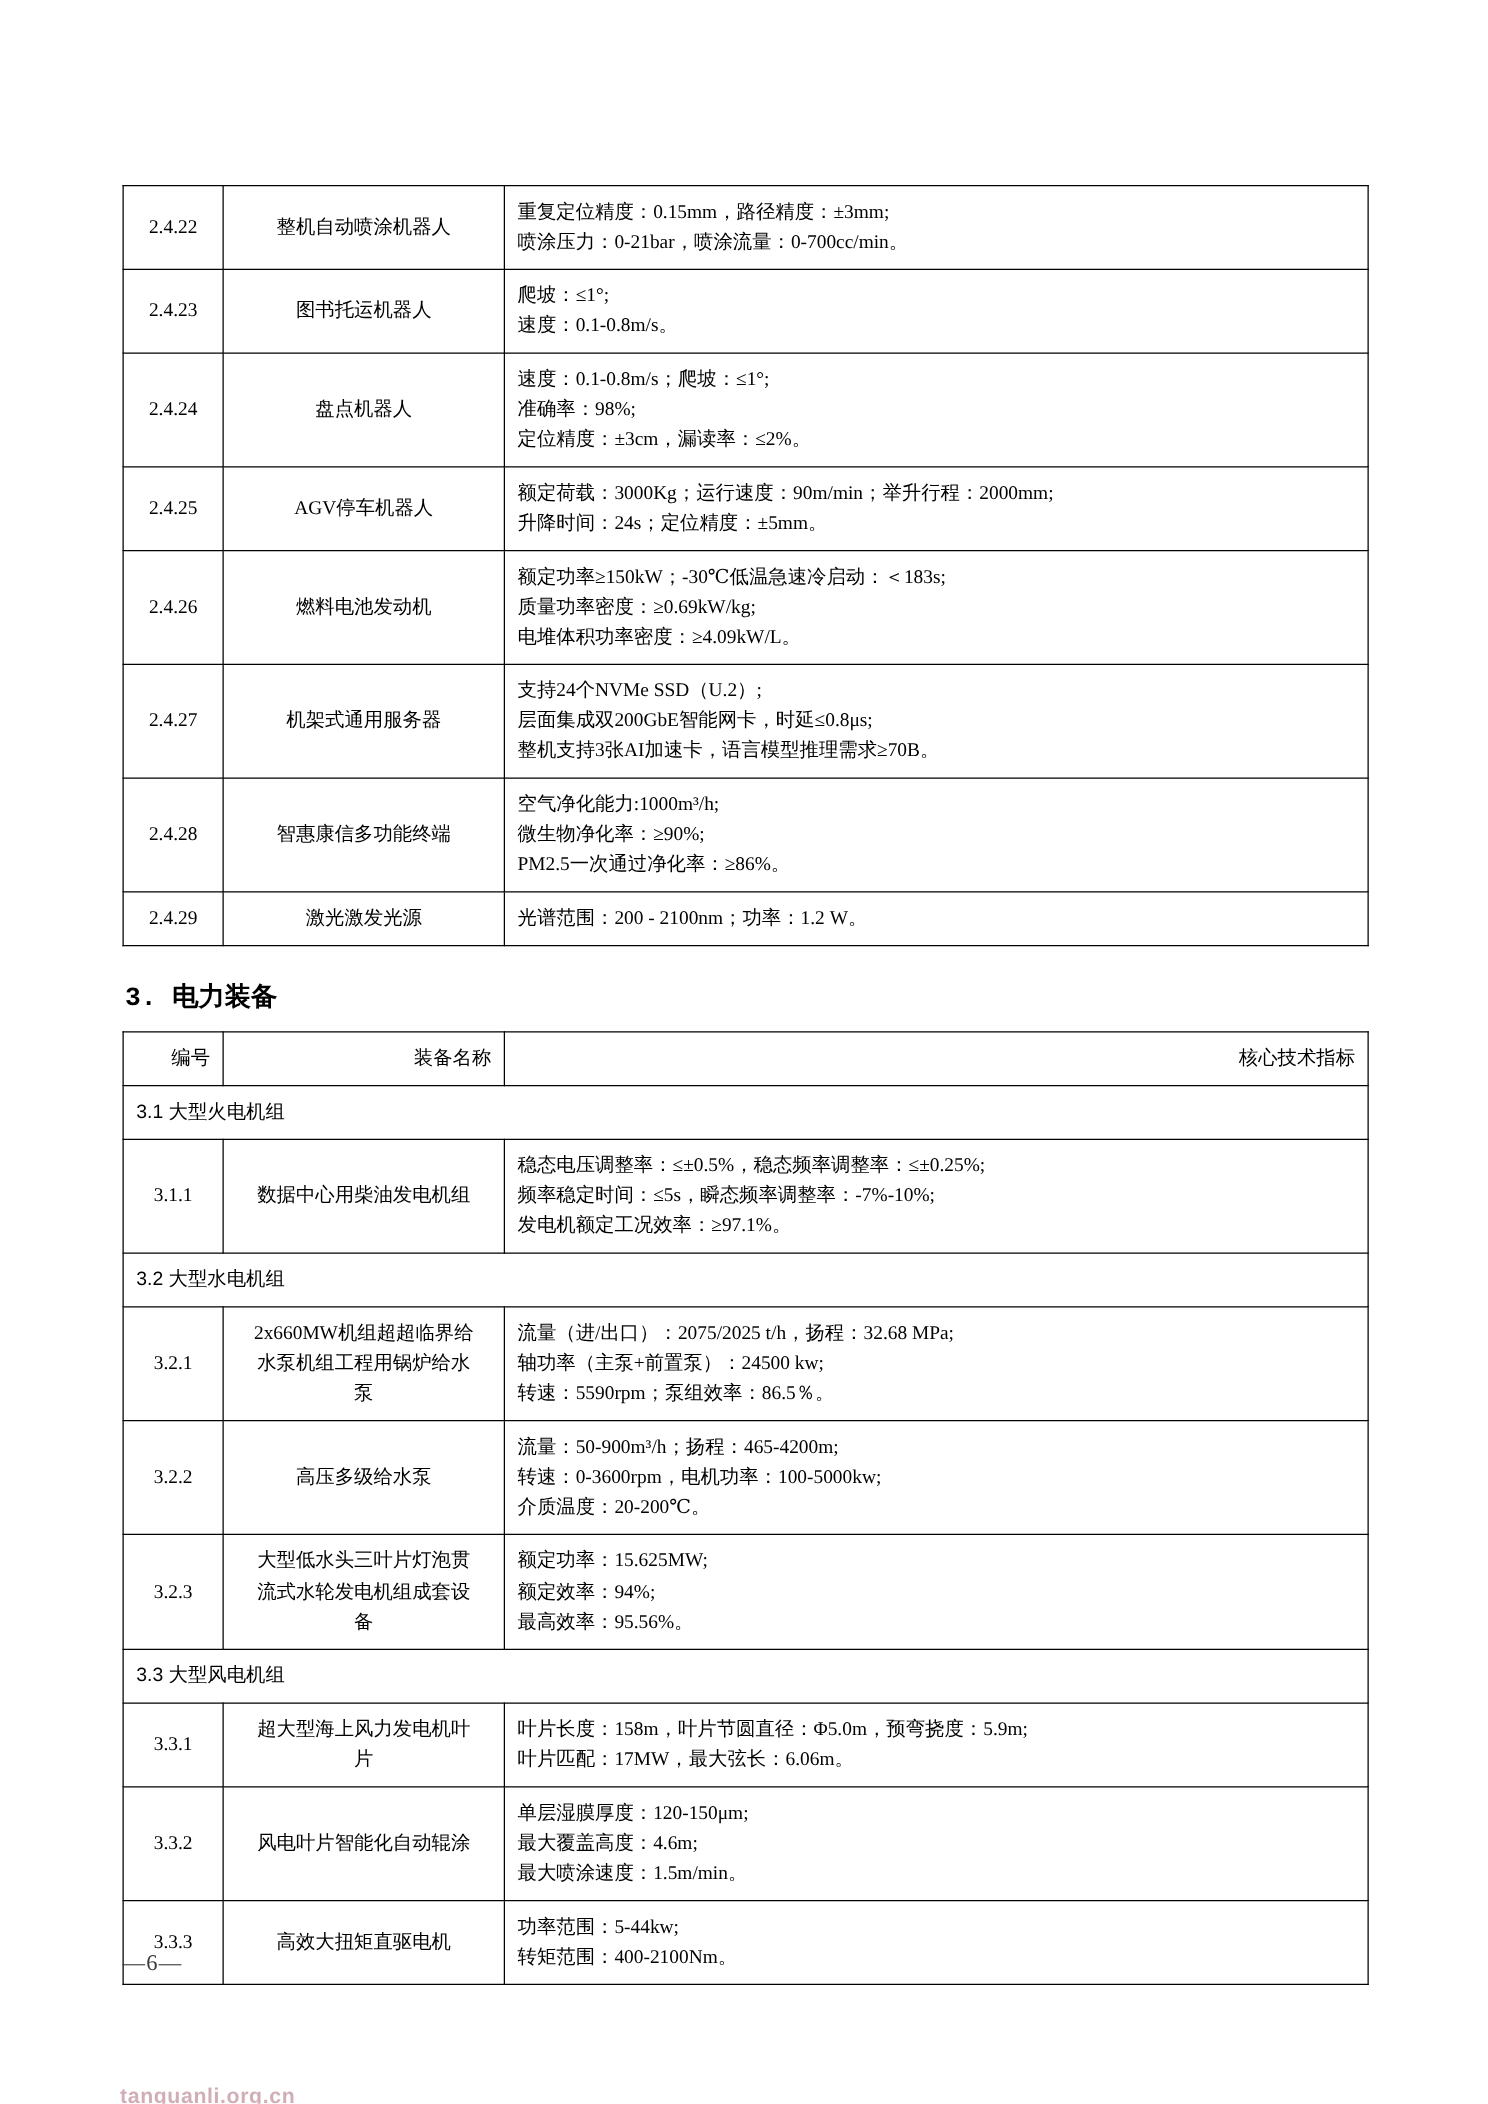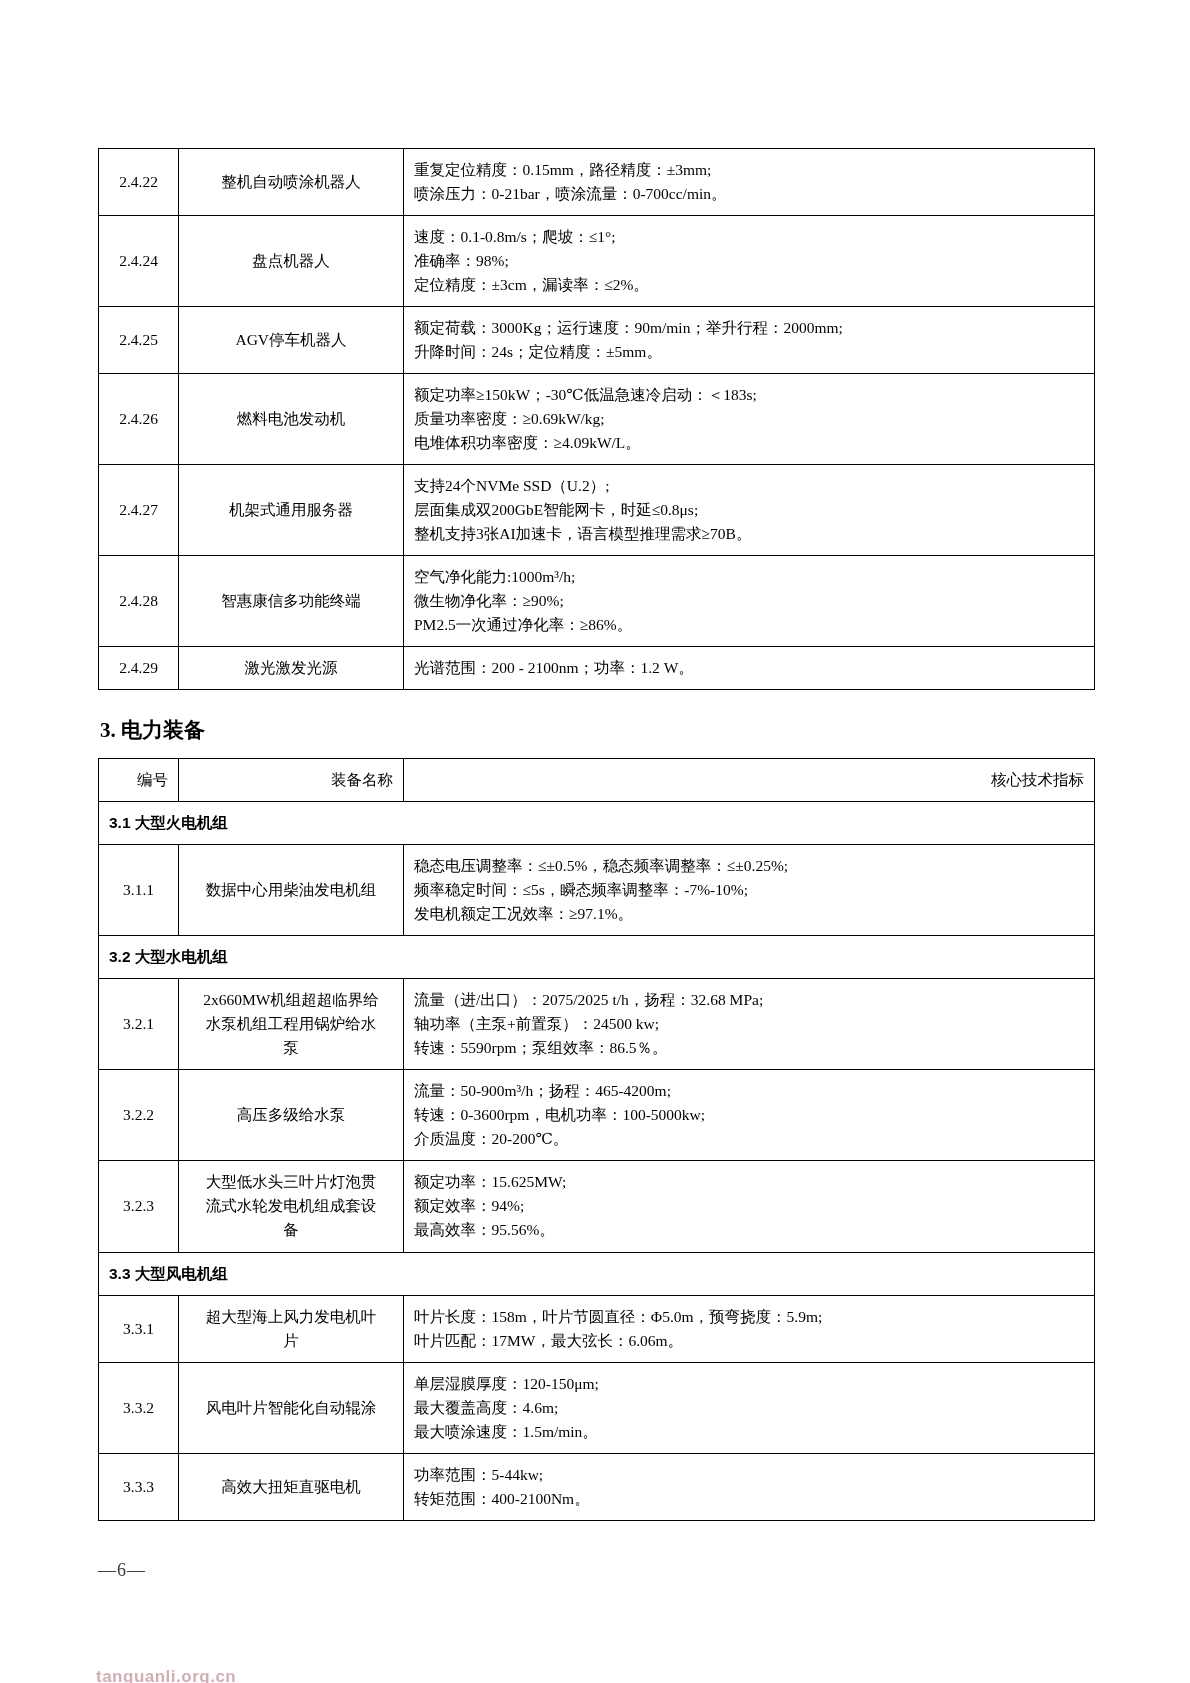--- a/index.html
+++ b/index.html
@@ -51,35 +51,35 @@
     text-align: left;
   }
   td.spec-cell .line {
     display: block;
     white-space: nowrap;
   }
   td.name-cell .nline {
     display: block;
   }
   .section-head {
-    font-family: Liberation Serif, serif;
+    font-family: Liberation Mono, monospace;
     font-weight: bold;
     font-size: 21px;
     margin: 26px 0 14px 0;
     padding-left: 2px;
   }
   td.header-cell {
     text-align: right;
     font-size: 17px;
     font-family: "Liberation Sans", "DejaVu Sans", sans-serif;
     padding: 8px 10px;
   }
   td.group-cell {
     font-family: "Liberation Sans", "DejaVu Sans", sans-serif;
-    font-weight: bold;
+    font-weight: normal;
     font-size: 17.5px;
     text-align: left;
     padding: 8px 10px;
   }
   .page-number {
     position: absolute;
     left: 98px;
     bottom: 130px;
     font-size: 18px;
     letter-spacing: 1px;
@@ -113,20 +113,30 @@
           <td class="id-cell">2.4.22</td>
           <td class="name-cell">
             <span class="nline">整机自动喷涂机器人</span>
           </td>
           <td class="spec-cell">
             <span class="line">重复定位精度：0.15mm，路径精度：±3mm;</span>
             <span class="line">喷涂压力：0-21bar，喷涂流量：0-700cc/min。</span>
           </td>
         </tr>
         <tr>
+          <td class="id-cell">2.4.23</td>
+          <td class="name-cell">
+            <span class="nline">图书托运机器人</span>
+          </td>
+          <td class="spec-cell">
+            <span class="line">爬坡：≤1°;</span>
+            <span class="line">速度：0.1-0.8m/s。</span>
+          </td>
+        </tr>
+        <tr>
           <td class="id-cell">2.4.24</td>
           <td class="name-cell">
             <span class="nline">盘点机器人</span>
           </td>
           <td class="spec-cell">
             <span class="line">速度：0.1-0.8m/s；爬坡：≤1°;</span>
             <span class="line">准确率：98%;</span>
             <span class="line">定位精度：±3cm，漏读率：≤2%。</span>
           </td>
         </tr>

